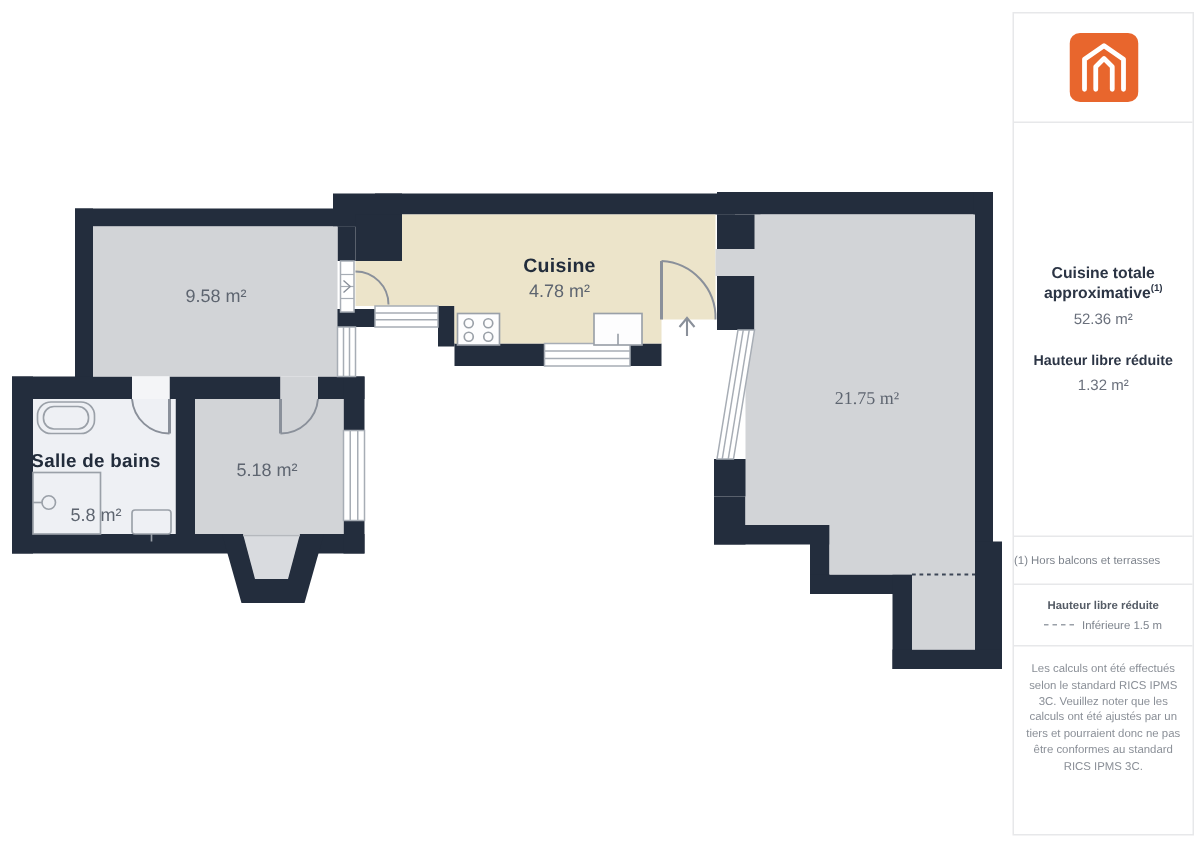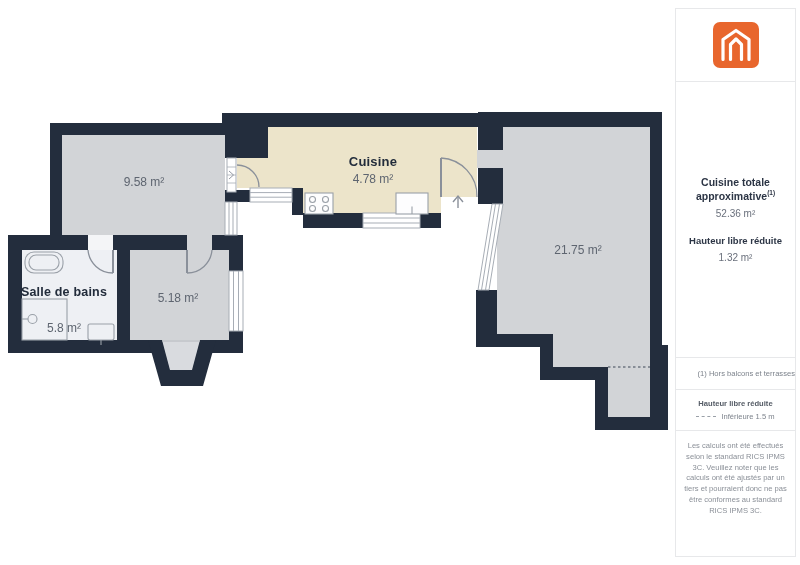--- a/index.html
+++ b/index.html
@@ -1,38 +1,38 @@
 <!DOCTYPE html>
 <html><head>
 <meta charset="utf-8">
 <style>
   html,body{margin:0;padding:0;}
   body{
     width:800px;height:565px;position:relative;background:#ffffff;
     font-family:"Liberation Sans", sans-serif;overflow:hidden;
   }
-  .plan{position:absolute;left:0;top:0;width:672px;height:442px;}
+  .plan{position:absolute;left:0;top:16px;width:672px;height:442px;}
   .plan svg{position:absolute;left:0;top:0;}
   .room-label{position:absolute;transform:translate(-50%,-50%);text-align:center;white-space:nowrap;}
   .room-name{font-weight:bold;font-size:13px;color:#222c3b;letter-spacing:.2px;}
   .room-name.sm{font-size:12.5px;margin-top:44px;}
   .room-area{font-size:12px;color:#5e6570;}
   .sidebar{
     position:absolute;left:675px;top:8px;width:121px;
     border:1px solid #e7e8ea;background:#fff;box-sizing:border-box;
   }
   .box{box-sizing:border-box;border-top:1px solid #e7e8ea;}
   .box:first-child{border-top:none;}
   .logo-box{height:72px;display:flex;align-items:center;justify-content:center;}
   .main-box{height:276px;display:flex;flex-direction:column;align-items:center;justify-content:center;text-align:center;padding:0 5px;}
   .s-label{font-size:10.5px;font-weight:bold;color:#2c3545;line-height:1.25;}
   .s-label sup{font-size:6.5px;}
   .s-value{font-size:10px;color:#6a707c;margin-top:6px;}
   .s-label2{font-size:9.5px;font-weight:bold;color:#2c3545;margin-top:16px;}
-  .foot-box{height:32px;display:flex;align-items:center;justify-content:flex-end;font-size:7.6px;color:#7d838c;}
+  .foot-box{height:32px;display:flex;align-items:center;justify-content:flex-start;font-size:7.6px;color:#7d838c;}
   .legend-box{height:41px;display:flex;flex-direction:column;align-items:center;justify-content:center;gap:4px;}
   .legend-title{font-size:7.6px;font-weight:bold;color:#555c66;}
   .legend-row{font-size:7.6px;color:#7d838c;display:flex;align-items:center;gap:5px;text-align:right;}
   .dash{display:inline-block;width:20px;border-top:1px dashed #9aa0a8;height:0;}
   .disc-box{height:126px;padding:10px 7px 6px;text-align:center;}
   .disc-box p{font-size:7.6px;color:#8a8f97;line-height:1.42;margin:0 0 8px;}
 </style>
 </head>
 <body>
 
@@ -179,21 +179,21 @@
   <div class="room-label" style="left:373px;top:161px;"><span class="room-name">Cuisine</span></div>
   <div class="room-label" style="left:373px;top:178px;"><span class="room-area">4.78 m²</span></div>
 
   <div class="room-label" style="left:144px;top:181px;"><span class="room-area">9.58 m²</span></div>
 
   <div class="room-label" style="left:64px;top:291px;"><span class="room-name sm">Salle de bains</span></div>
   <div class="room-label" style="left:64px;top:307px;margin-top:20px;"><span class="room-area">5.8 m²</span></div>
 
   <div class="room-label" style="left:178px;top:297px;"><span class="room-area">5.18 m²</span></div>
 
-  <div class="room-label" style="left:578px;top:249px;"><span class="room-area">21.75 m²</span></div>
+  <div class="room-label" style="left:578px;top:249px;font-family:Liberation Serif, serif;"><span class="room-area">21.75 m²</span></div>
 </div>
 
 <aside class="sidebar">
   <div class="box logo-box">
     <svg width="46" height="46" viewBox="0 0 46 46">
       <rect x="0" y="0" width="46" height="46" rx="7" fill="#e8662d"></rect>
       <g fill="none" stroke="#ffffff" stroke-width="3.2" stroke-linejoin="round" stroke-linecap="round">
         <path d="M 10 37.5 L 10 17.5 L 23 8.5 L 36 17.5 L 36 37.5"></path>
         <path d="M 17.5 37.5 L 17.5 22.5 L 23 17 L 28.5 22.5 L 28.5 37.5"></path>
       </g>

